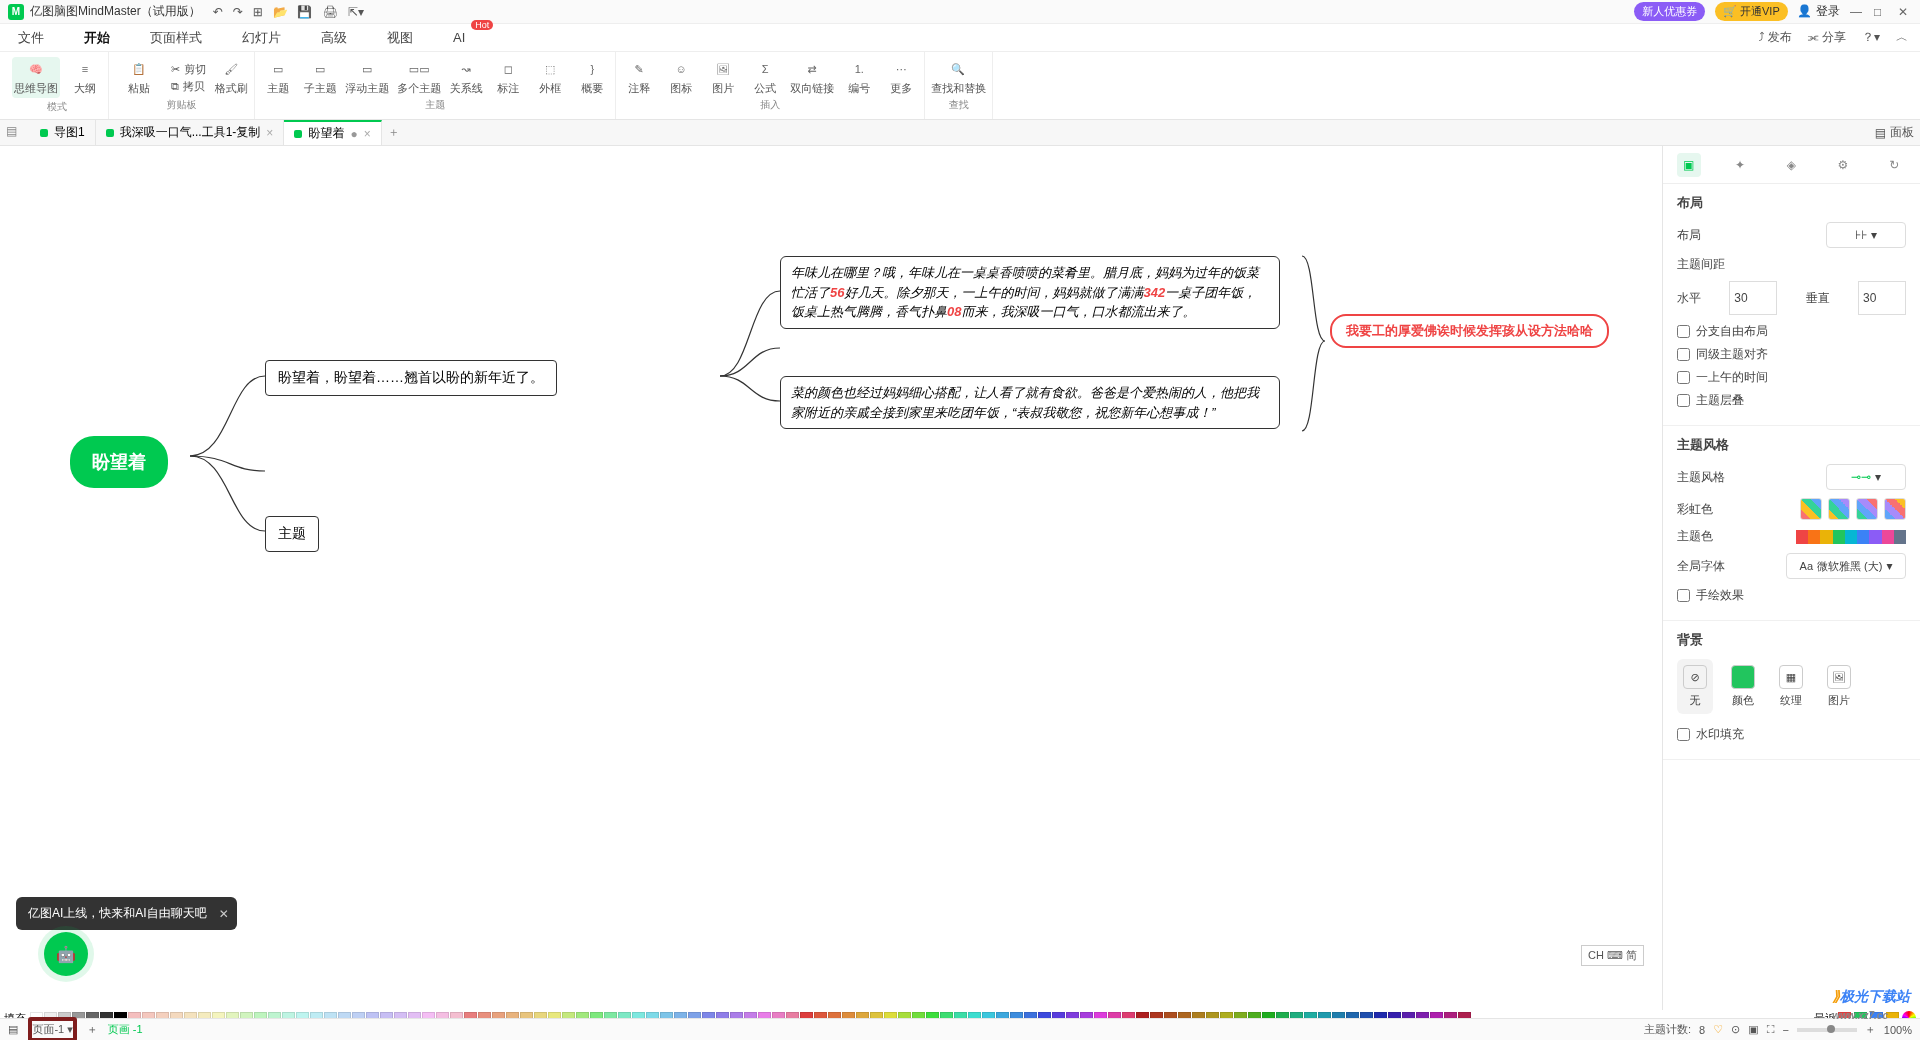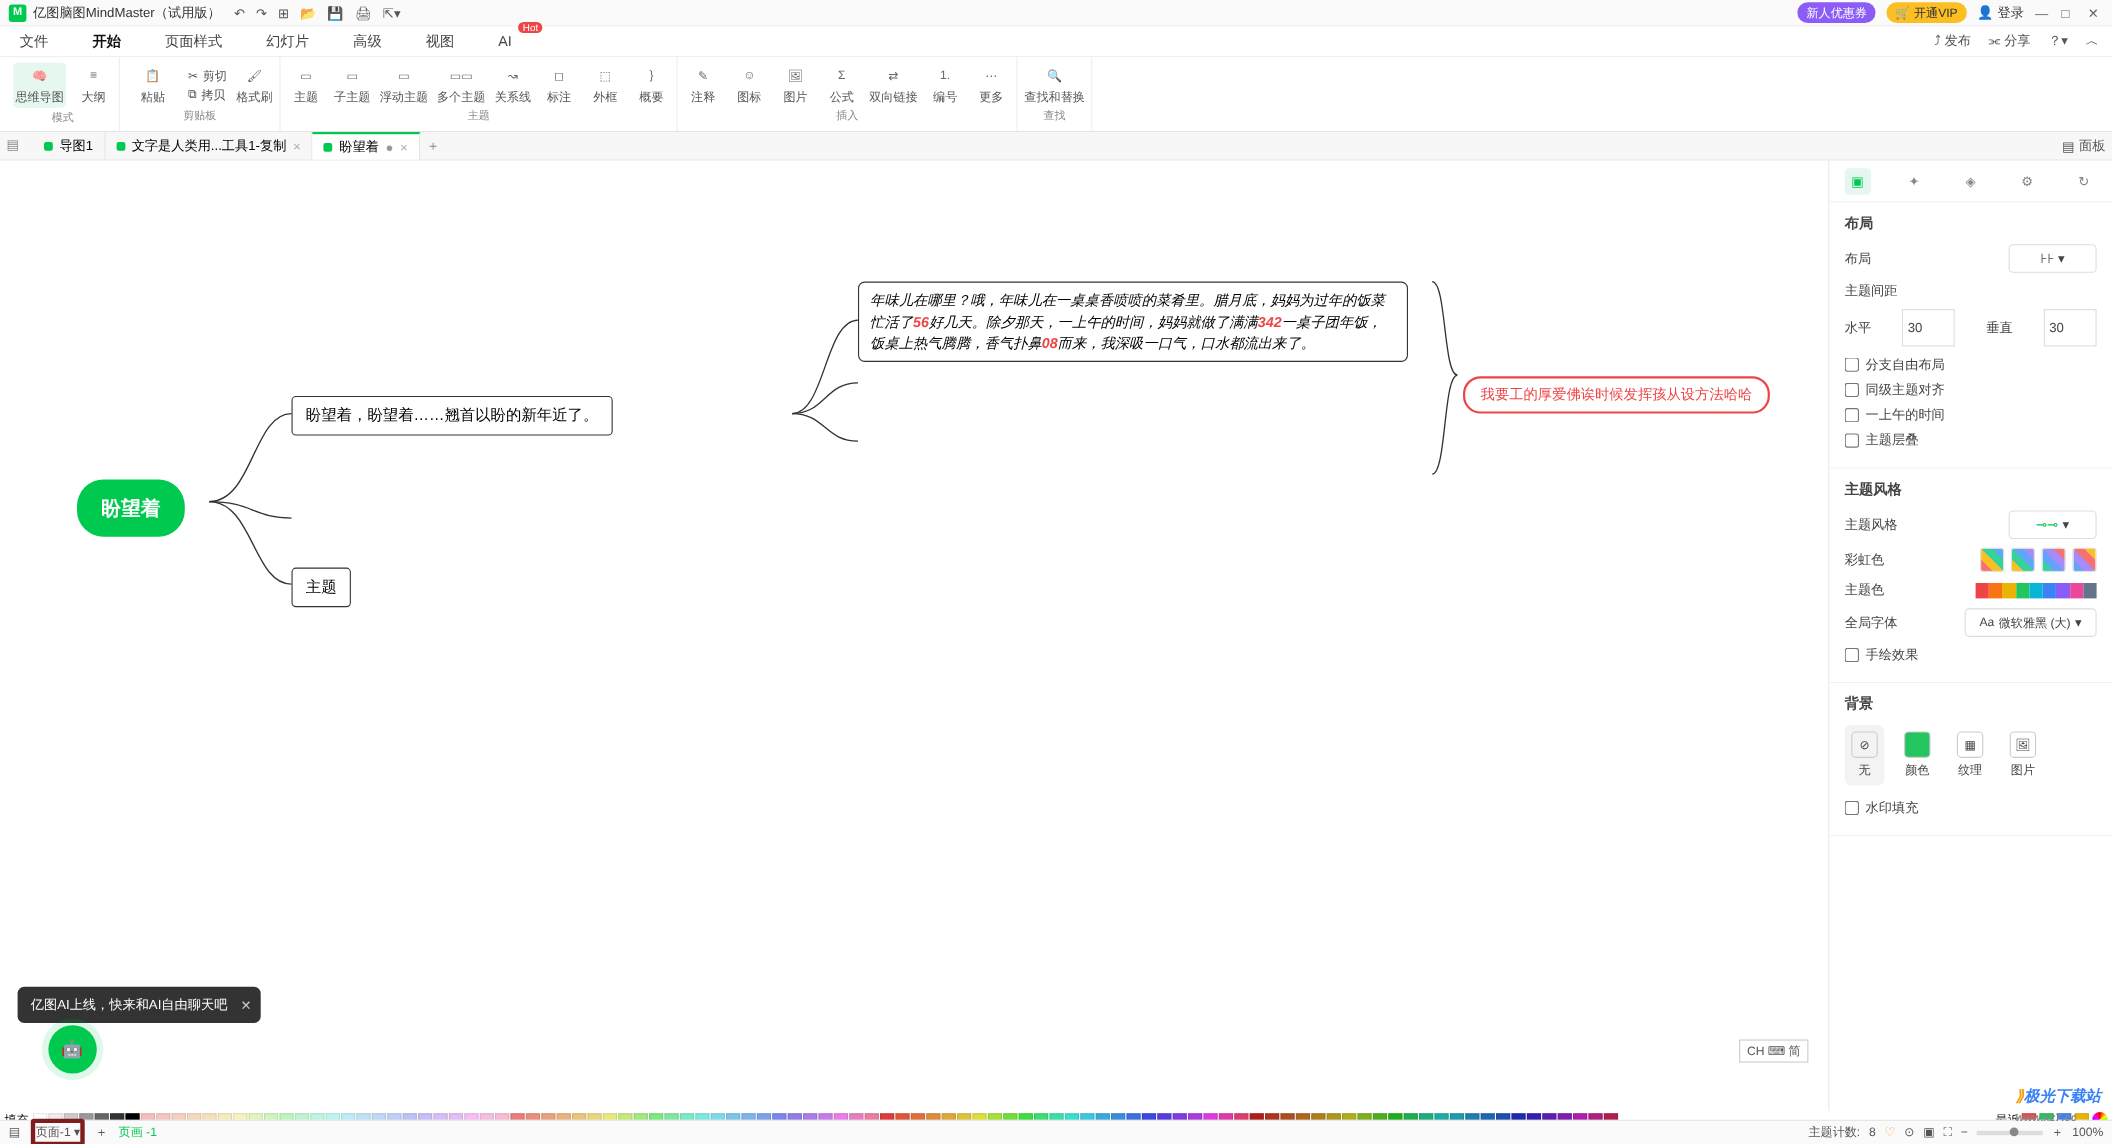--- a/index.html
+++ b/index.html
@@ -263,21 +263,21 @@
 </div>
 
 <div class="tabsbar">
   <span class="lefticon">▤</span>
   <div class="doctab">
       <span class="dot"></span>
       <span>导图1</span>
     </div>
   <div class="doctab">
       <span class="dot"></span>
-      <span>文字是人类用...工具1-复制</span>
+      <span>我深吸一口气...工具1-复制</span>
       <span class="close">×</span>
     </div>
   <div class="doctab active">
       <span class="dot"></span>
       <span>盼望着</span>
       <span style="color:#999">●</span>
       <span class="close">×</span>
     </div>
   <span class="add">＋</span>
   <div class="spacer"></div>
@@ -295,24 +295,25 @@
       <path d="M 720 230 C 750 230 750 255 780 255"></path>
       <path class="bracket" d="M 1302 110 C 1315 110 1312 195 1325 195 C 1312 195 1315 285 1302 285"></path>
     </svg>
 
     <div class="node root" style="left:70px; top:290px;">盼望着</div>
     <div class="node" style="left:265px; top:214px;">盼望着，盼望着……翘首以盼的新年近了。</div>
 
     <div class="noteitem" style="left:780px; top:110px;">
       <span>年味儿在哪里？哦，年味儿在一桌桌香喷喷的菜肴里。腊月底，妈妈为过年的饭菜忙活了</span><span class="redtxt">56</span><span>好几天。除夕那天，一上午的时间，妈妈就做了满满</span><span class="redtxt">342</span><span>一桌子团年饭，饭桌上热气腾腾，香气扑鼻</span><span class="redtxt">08</span><span>而来，我深吸一口气，口水都流出来了。</span>
     </div>
+    <div class="noteitem" style="left:780px; top:230px;">菜的颜色也经过妈妈细心搭配，让人看了就有食欲。爸爸是个爱热闹的人，他把我家附近的亲戚全接到家里来吃团年饭，“表叔我敬您，祝您新年心想事成！”</div>
 
     <div class="node" style="left:265px; top:370px;">主题</div>
 
-    <div class="rednote" style="left:1330px; top:196px;">我要工的厚爱佛诶时候发挥孩从设方法哈哈</div>
+    <div class="rednote" style="left:1330px; top:168px;font-weight:bold;">我要工的厚爱佛诶时候发挥孩从设方法哈哈</div>
 
     <div class="toast">
         <span>亿图AI上线，快来和AI自由聊天吧</span>
         <span class="x">✕</span>
       </div>
     <div class="aifab">🤖</div>
     <div class="imebadge">CH ⌨ 简</div>
   </div>
 
   <div class="rpanel">

